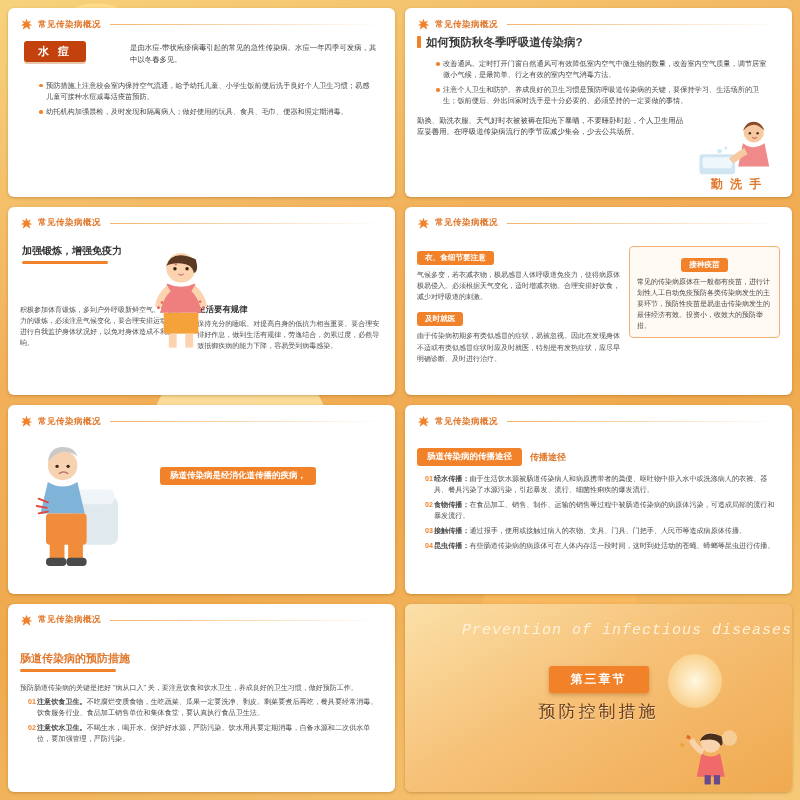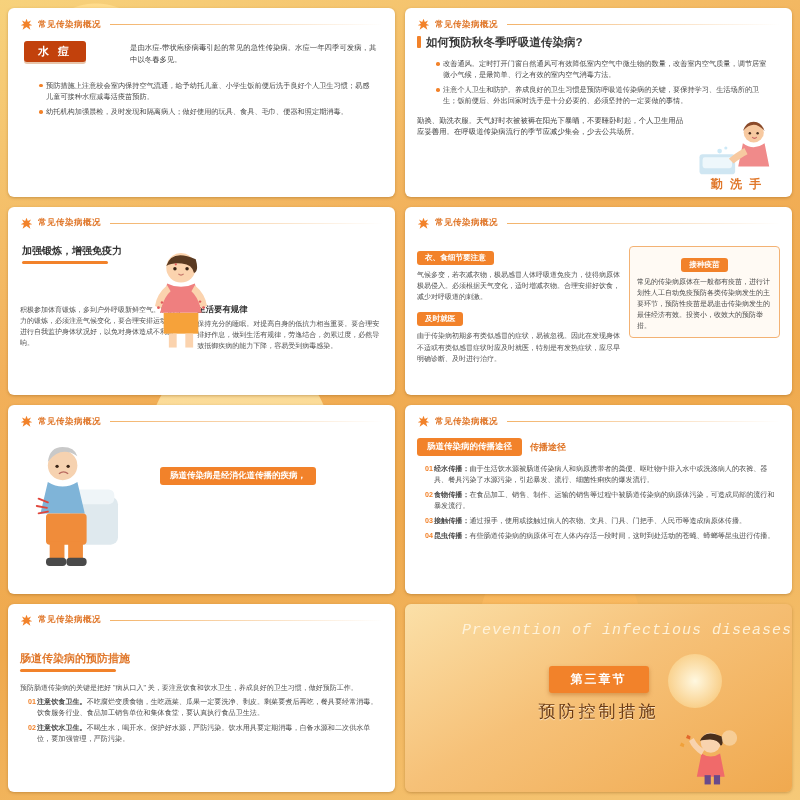--- a/index.html
+++ b/index.html
@@ -304,21 +304,21 @@
     <div class="inner">
       <div class="hdr">
         <span class="leaf">
           <svg viewBox="0 0 20 20" width="13" height="13">
               <path d="M10 1 L12 6 L17 4 L14 9 L19 11 L14 12 L16 18 L10 14 L4 18 L6 12 L1 11 L6 9 L3 4 L8 6 Z" fill="#f2822a"></path>
             </svg>
         </span>
         <span class="hdr-label">常见传染病概况</span>
         <span class="hdr-line"></span>
       </div>
-      <div style="display:flex;align-items:center;gap:8px;margin-top:10px;">
+      <div style="display:flex;align-items:center;gap:8px;margin-top:20px;">
         <span class="pill" style="margin-bottom:0;">肠道传染病的传播途径</span>
         <span style="font-size:9px;font-weight:bold;color:#e0772a;">传播途径</span>
       </div>
       <ol class="n" style="margin-top:8px;">
         <li><span class="num">01</span><b>经水传播：</b><span>由于生活饮水源被肠道传染病人和病原携带者的粪便、呕吐物中排入水中或洗涤病人的衣裤、器具、餐具污染了水源污染，引起暴发、流行、细菌性痢疾的爆发流行。</span></li>
         <li><span class="num">02</span><b>食物传播：</b><span>在食品加工、销售、制作、运输的销售等过程中被肠道传染病的病原体污染，可造成局部的流行和暴发流行。</span></li>
         <li><span class="num">03</span><b>接触传播：</b><span>通过报手，使用或接触过病人的衣物、文具、门具、门把手、人民币等造成病原体传播。</span></li>
         <li><span class="num">04</span><b>昆虫传播：</b><span>有些肠道传染病的病原体可在人体内存活一段时间，这时到处活动的苍蝇、蟑螂等昆虫进行传播。</span></li>
       </ol>
     </div>

